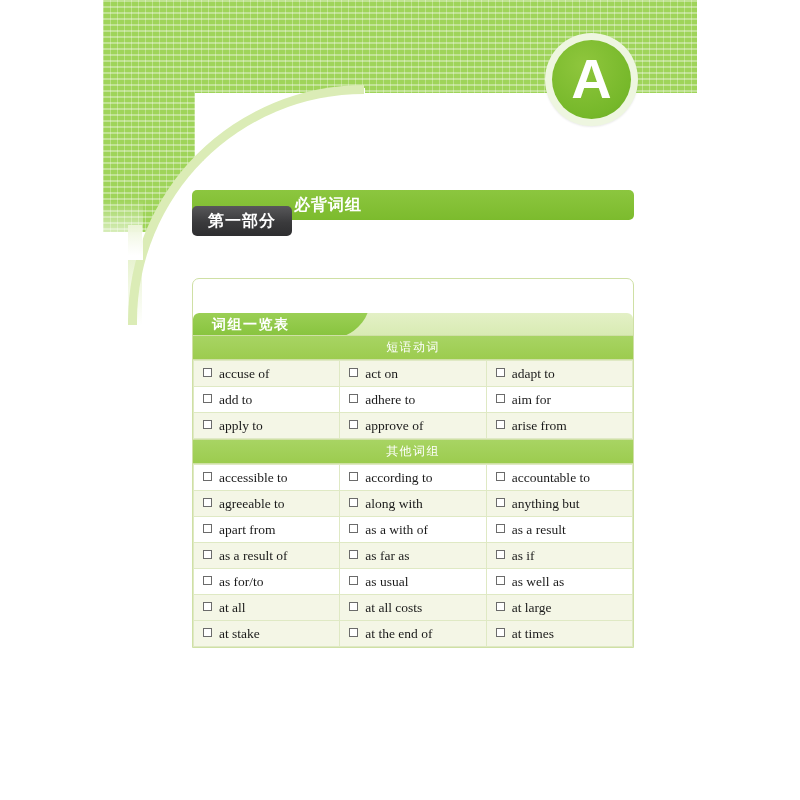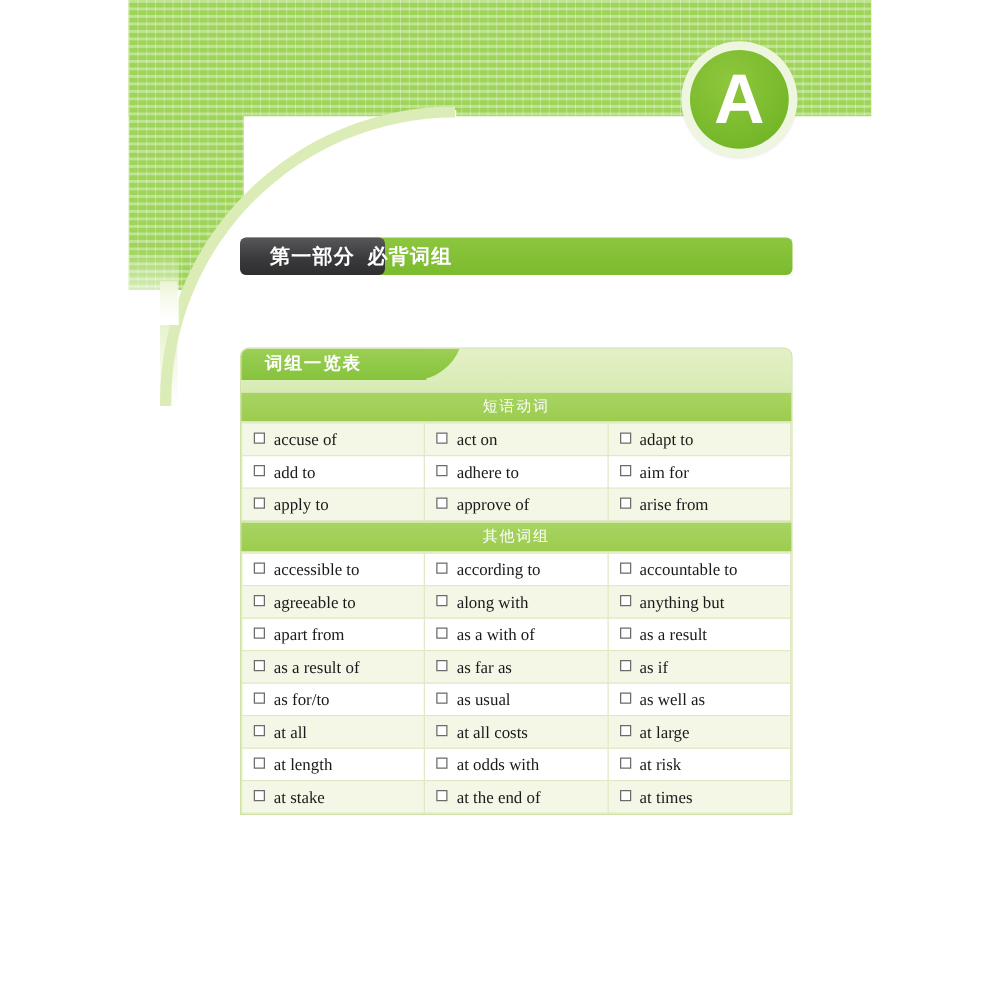--- a/index.html
+++ b/index.html
@@ -127,22 +127,22 @@
     left: 0;
     top: 0;
     width: 442px;
     height: 30px;
     border-radius: 5px;
     background: linear-gradient(to bottom, #8cc63f 0%, #7cbb2d 100%);
   }
   .title-black {
     position: absolute;
     left: 0;
-    top: 0;
-    width: 116px;
+    top: 16px;
+    width: 100px;
     height: 30px;
     border-radius: 5px;
     background: linear-gradient(to bottom, #58585a 0%, #3a3a3c 55%, #2e2e30 100%);
     display: flex;
     align-items: center;
     justify-content: center;
   }
   .title-black span {
     color: #ffffff;
     font-size: 16px;
@@ -172,24 +172,25 @@
     left: 192px;
     top: 278px;
     width: 442px;
     border: 1px solid #cfe0a5;
     border-radius: 7px 7px 0 0;
     box-sizing: border-box;
     background: #ffffff;
   }
   .card-head {
     position: relative;
-    height: 34px;
+    height: 22px;
     background: linear-gradient(to bottom, #e3f0c6 0%, #d8ebb3 100%);
     border-radius: 6px 6px 0 0;
     overflow: hidden;
+    margin-top: 34px;
   }
   .card-tab {
     position: absolute;
     left: 0;
     top: 0;
     height: 25px;
     width: 148px;
     background: linear-gradient(to bottom, #9bcf55 0%, #86c33c 100%);
     border-radius: 6px 0 0 0;
   }
@@ -336,25 +337,20 @@
             <tr class="plain">
               <td><span class="cb"></span><span>as for/to</span></td>
               <td><span class="cb"></span><span>as usual</span></td>
               <td><span class="cb"></span><span>as well as</span></td>
             </tr>
             <tr class="tint">
               <td><span class="cb"></span><span>at all</span></td>
               <td><span class="cb"></span><span>at all costs</span></td>
               <td><span class="cb"></span><span>at large</span></td>
             </tr>
-            <tr class="plain">
-              <td><span class="cb"></span><span>at length</span></td>
-              <td><span class="cb"></span><span>at odds with</span></td>
-              <td><span class="cb"></span><span>at risk</span></td>
-            </tr>
             <tr class="tint">
               <td><span class="cb"></span><span>at stake</span></td>
               <td><span class="cb"></span><span>at the end of</span></td>
               <td><span class="cb"></span><span>at times</span></td>
             </tr>
           </tbody>
         </table>
       </div>
   </div>
 

